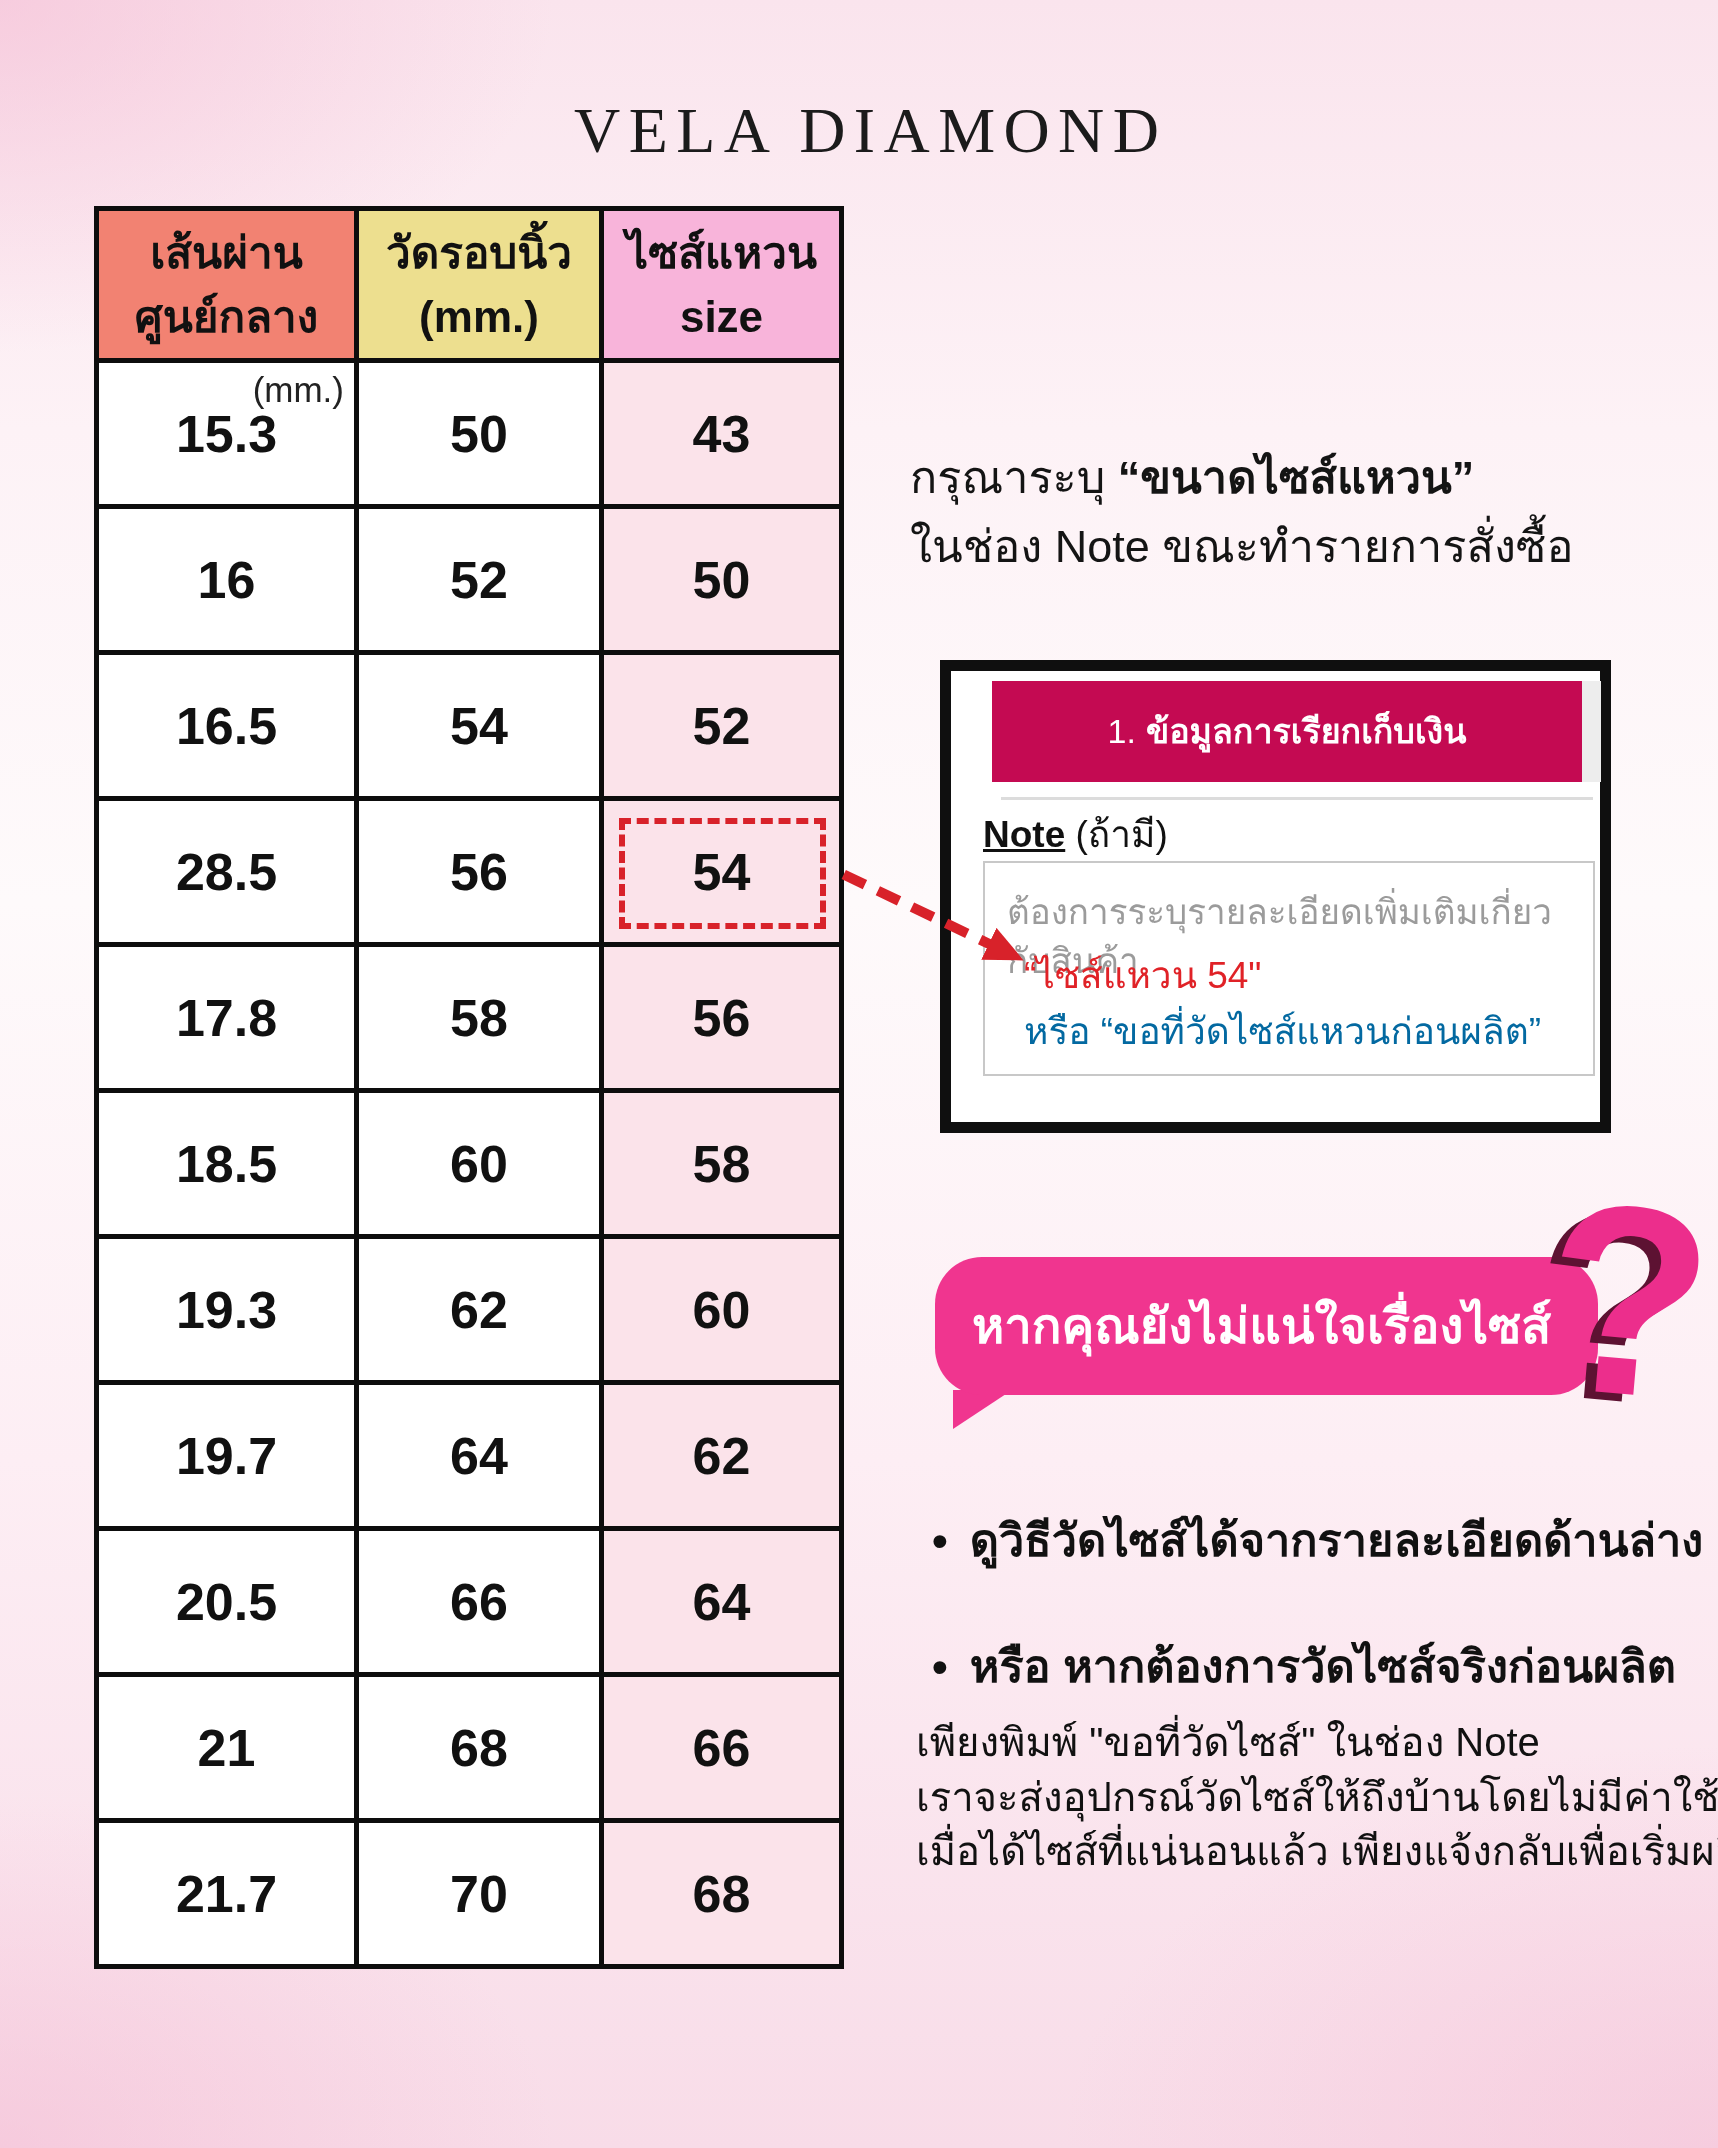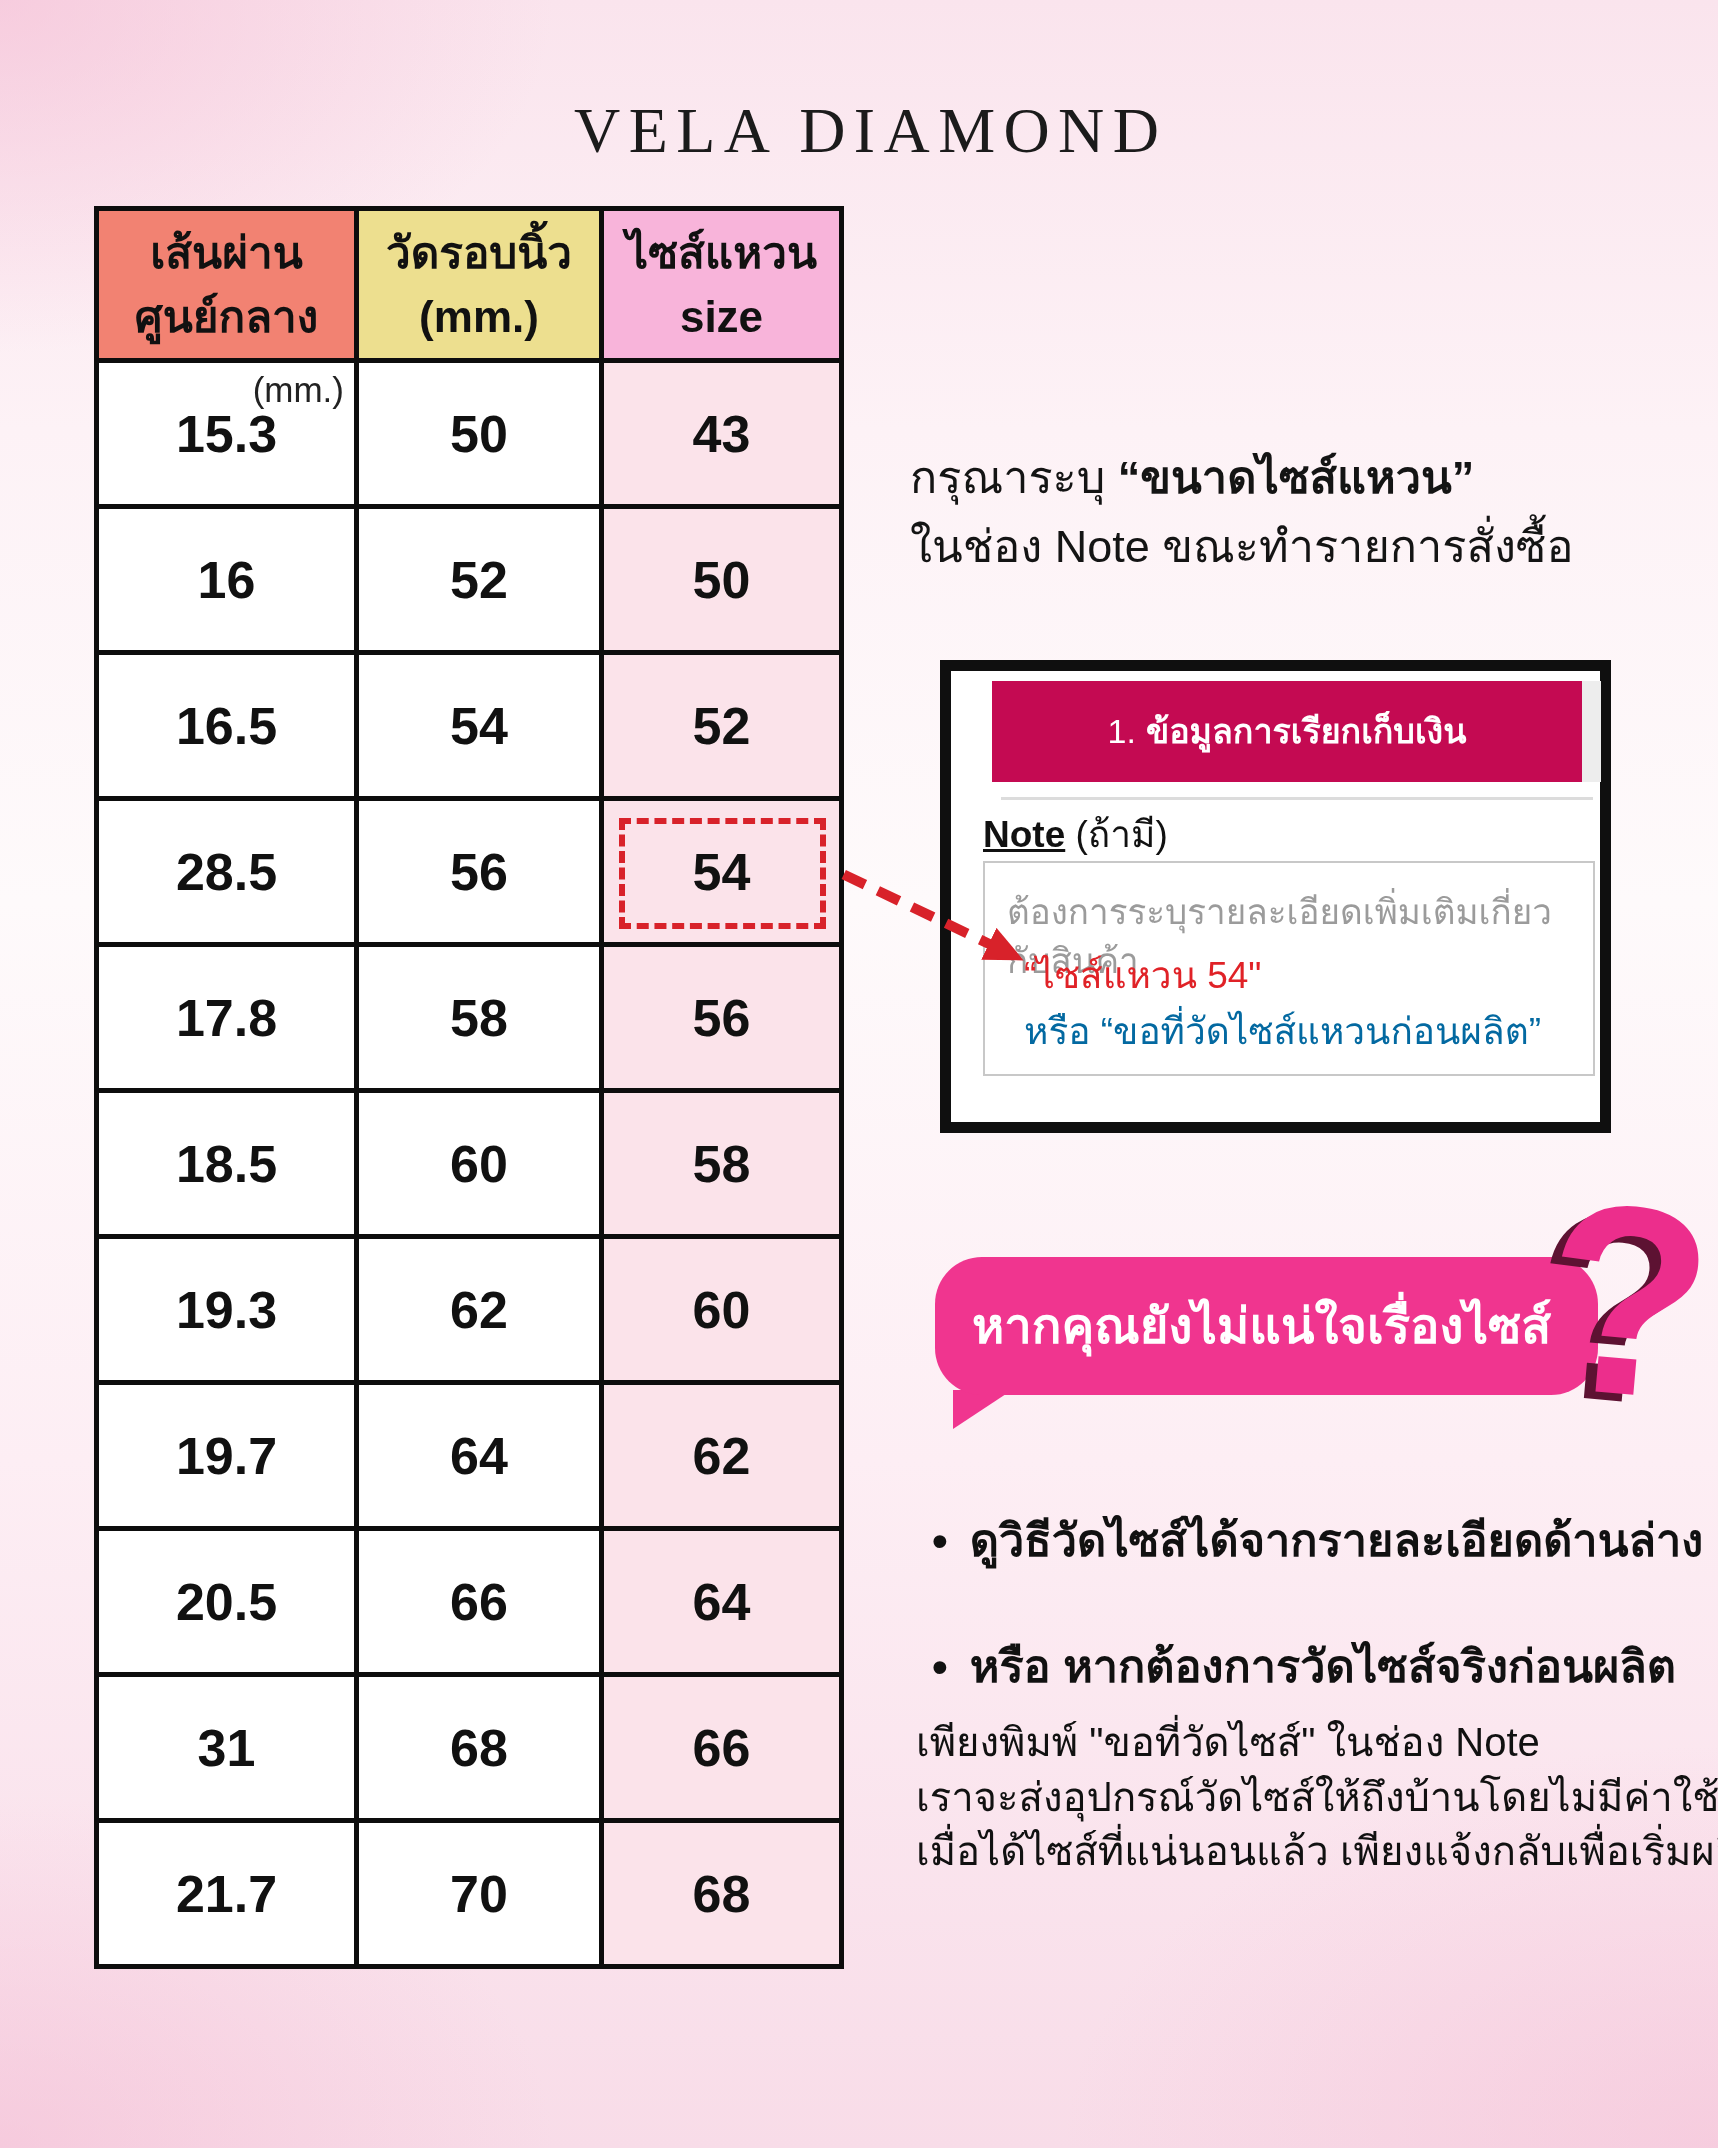--- a/index.html
+++ b/index.html
@@ -148,21 +148,21 @@
         <td class="w1"><span>19.7</span></td>
         <td class="w2"><span>64</span></td>
         <td class="w3 c-size"><span>62</span></td>
       </tr>
       <tr>
         <td class="w1"><span>20.5</span></td>
         <td class="w2"><span>66</span></td>
         <td class="w3 c-size"><span>64</span></td>
       </tr>
       <tr>
-        <td class="w1"><span>31</span></td>
+        <td class="w1"><span>21</span></td>
         <td class="w2"><span>68</span></td>
         <td class="w3 c-size"><span>66</span></td>
       </tr>
       <tr>
         <td class="w1"><span>21.7</span></td>
         <td class="w2"><span>70</span></td>
         <td class="w3 c-size"><span>68</span></td>
       </tr>
     </tbody>
   </table>

